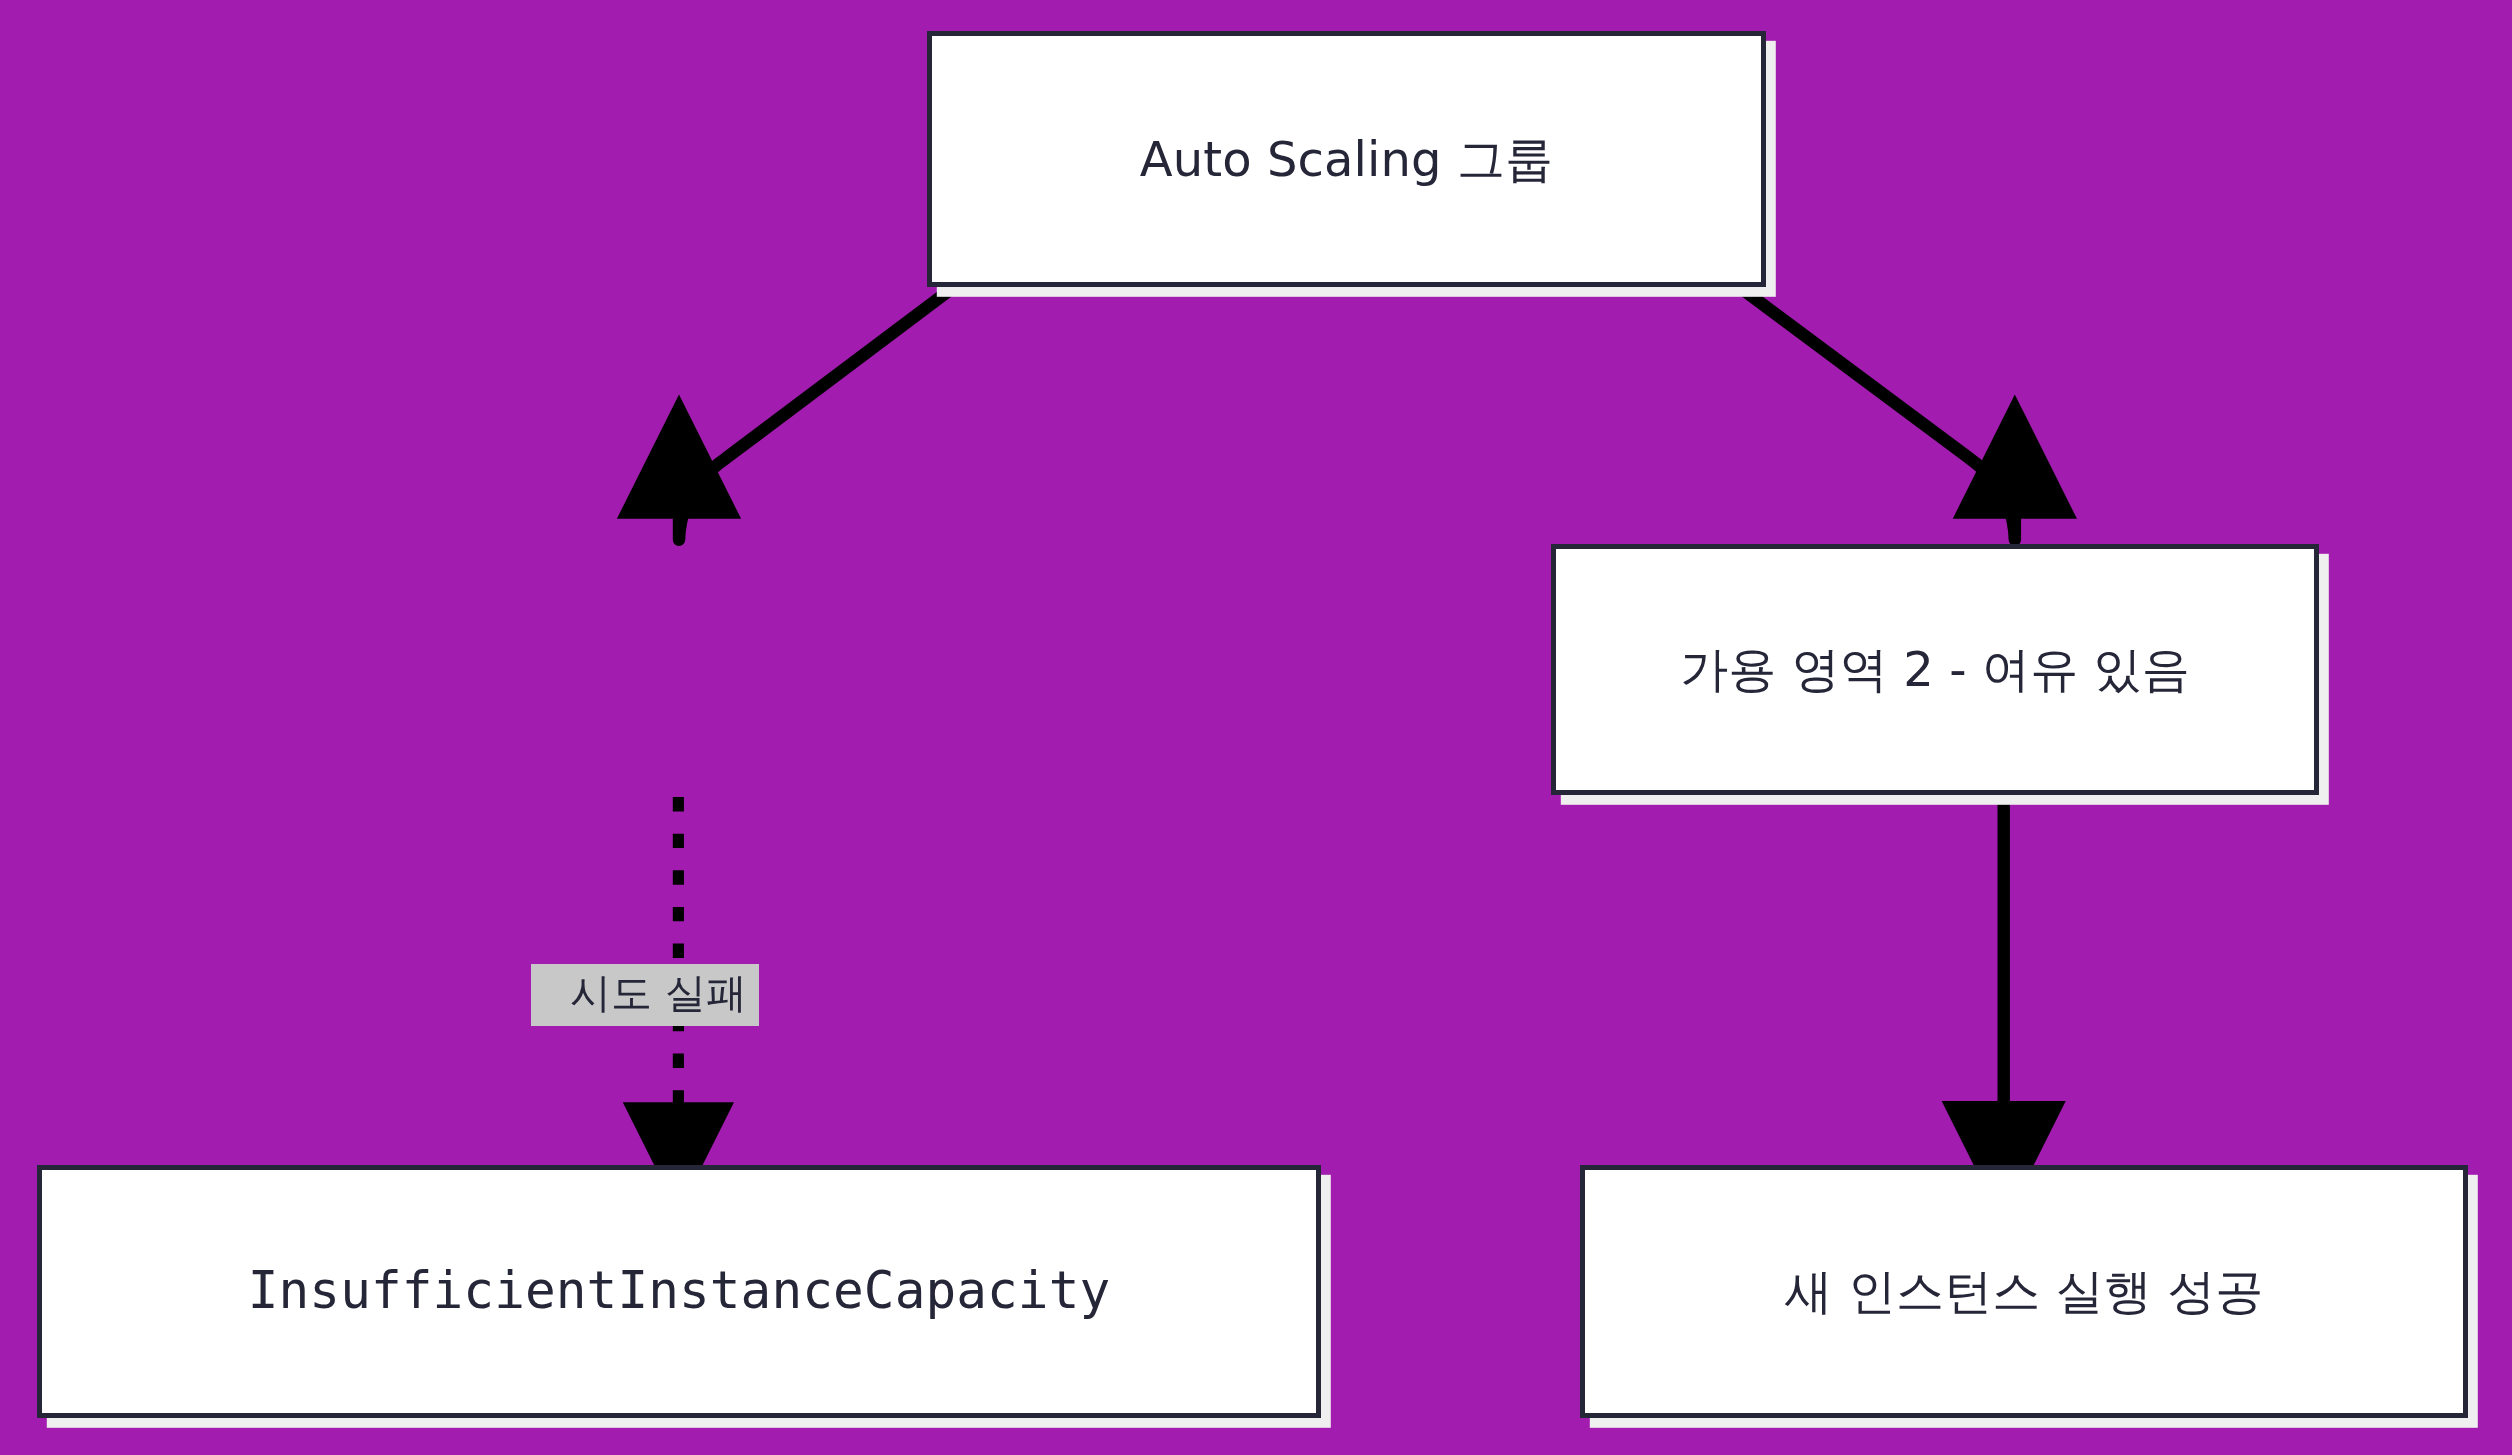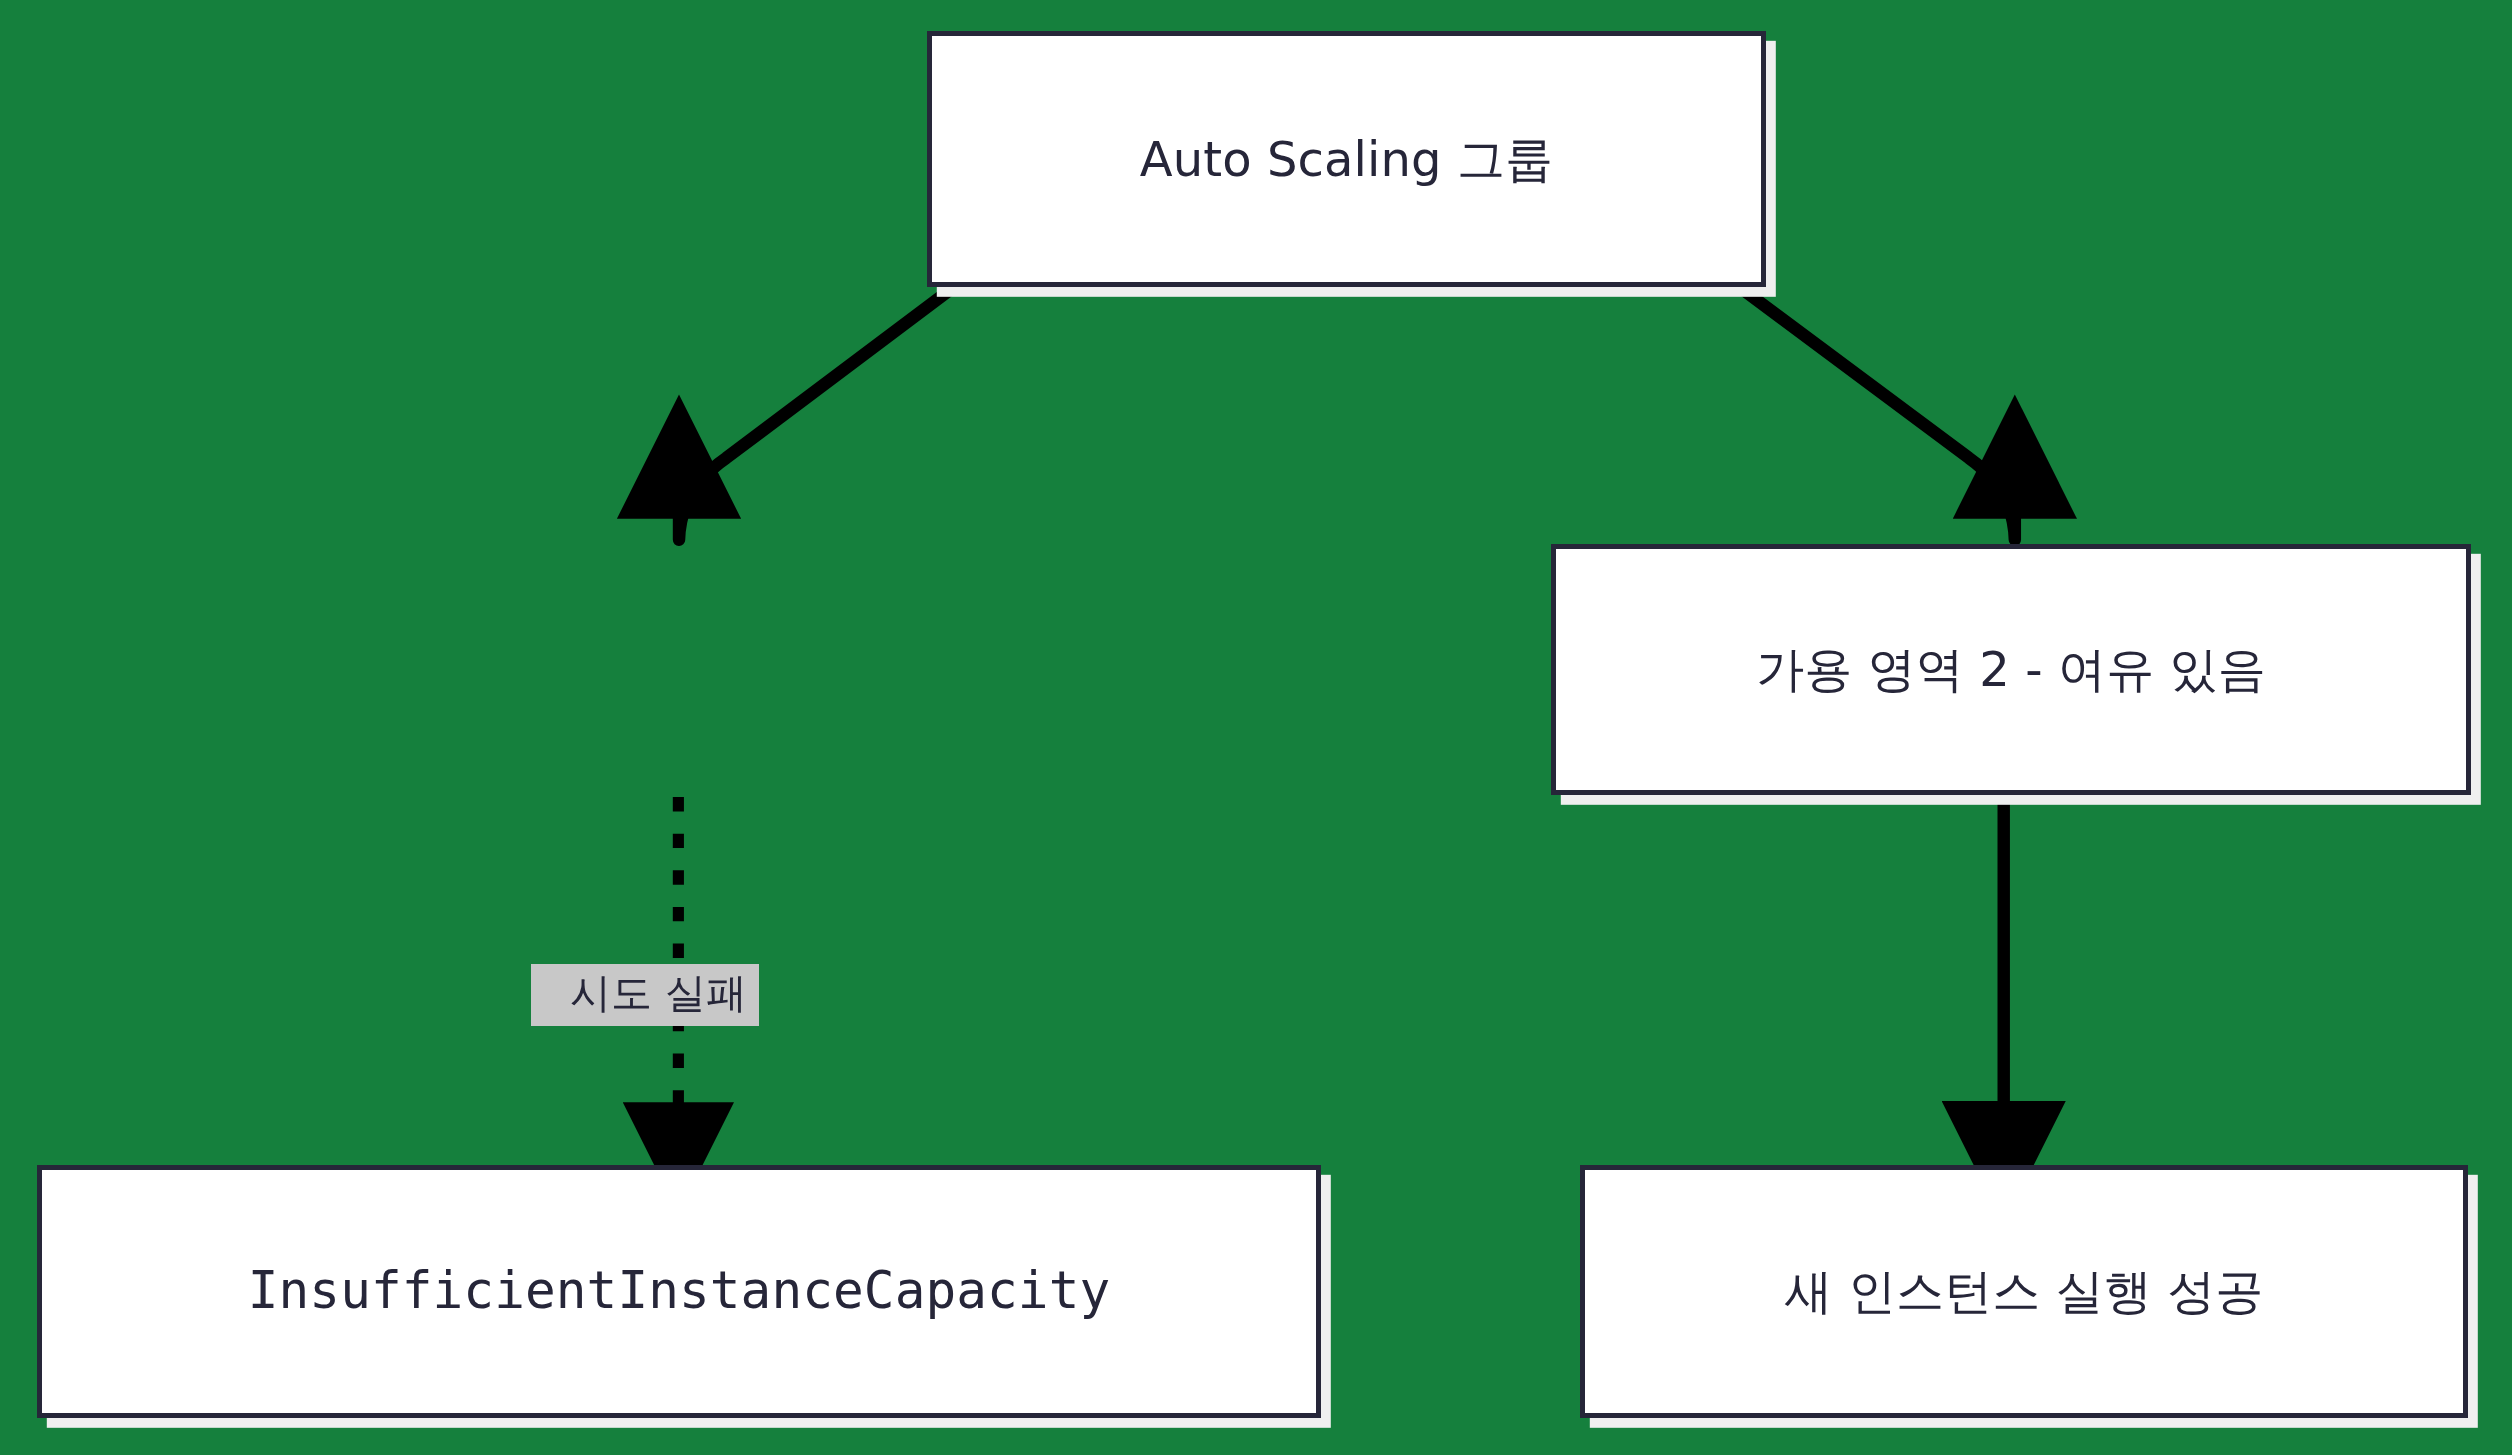--- a/index.html
+++ b/index.html
@@ -1,31 +1,31 @@
 <!DOCTYPE html>
 <html style="font-size:10.5px"><head>
 <meta charset="utf-8">
 <style>
   html,body{margin:0;padding:0;background:#ffffff;}
   body{width:2512px;height:1456px;overflow:hidden;
        font-family:"DejaVu Sans","Liberation Sans",sans-serif;}
-  #stage{position:relative;width:2512px;height:1456px;background:#15803d;}
+  #stage{position:relative;width:2512px;height:1456px;background:#a21caf;}
 
   svg.edges{position:absolute;left:0;top:0;width:2512px;height:1456px;overflow:visible;}
 
   .node{position:absolute;box-sizing:border-box;background:#ffffff;
         border:5.9px solid #262639;display:flex;align-items:center;justify-content:center;
         box-shadow:9.8px 9.8px 0 0 #efefef;z-index:3;}
   .node .lbl{color:#262639;font-size:48px;line-height:1.1;white-space:nowrap;
              letter-spacing:0.1px;font-weight:400;}
   .node.mono .lbl{font-family:"DejaVu Sans Mono","Liberation Mono",monospace;font-size:51px;text-align:center;}
 
   #node-asg    {left:927px; top:31px;   width:839px; height:256px;}
   #node-az1    {left:216px;  top:544px;  width:923px; height:251px;}
-  #node-az2    {left:1551px; top:544px;  width:920px; height:251px;}
+  #node-az2    {left:1551px; top:544px;  width:768px; height:251px;}
   #node-iic    {left:37px;   top:1165px; width:1284px; height:253px;}
   #node-launch {left:1580px; top:1165px; width:888px; height:253px;}
 
   .edge-label{position:absolute;z-index:4;background:#c8c8c8;color:#262639;
               font-size:41px;line-height:1;padding:9.2px 11.8px 11.8px 11.8px;white-space:nowrap;}
   #edgelabel-fail{left:531px; top:964px;padding-left:39px;}
 </style>
 </head>
 <body>
 

